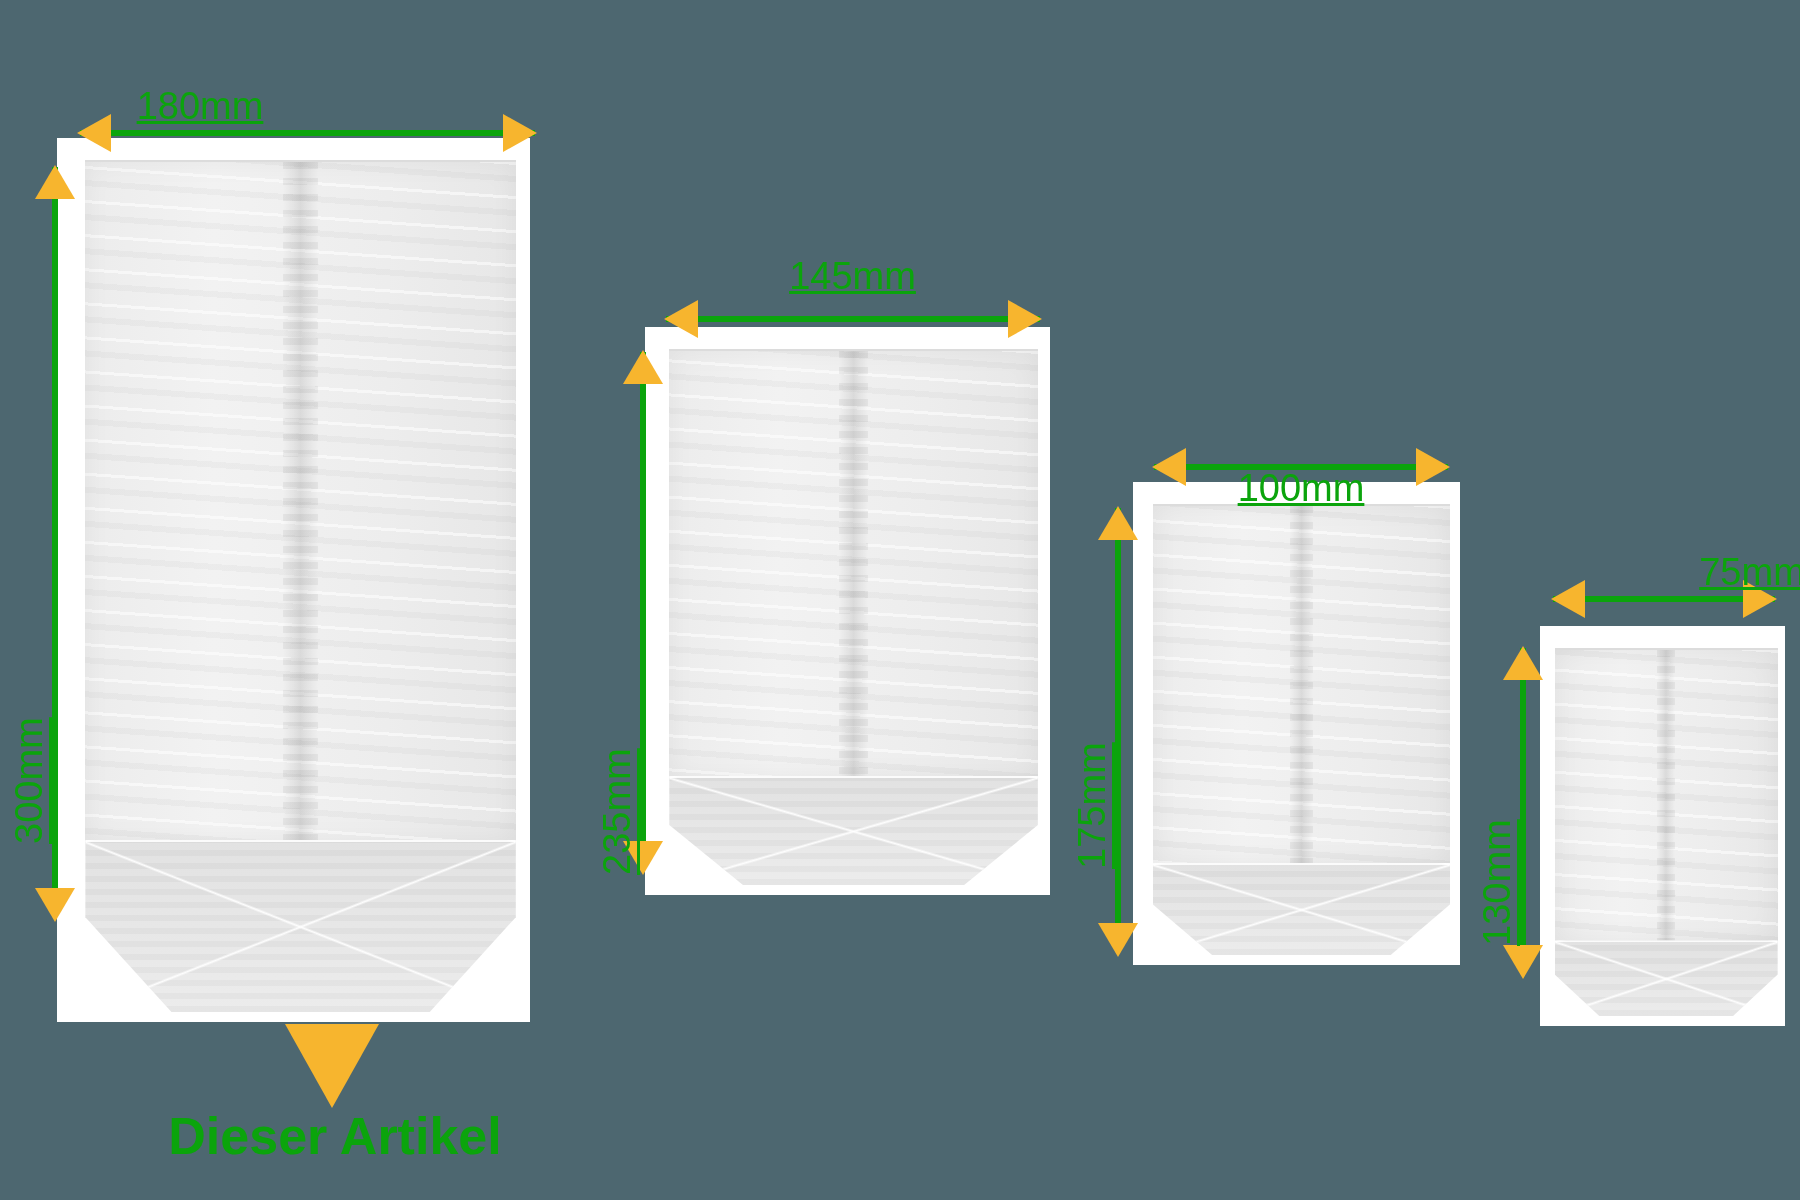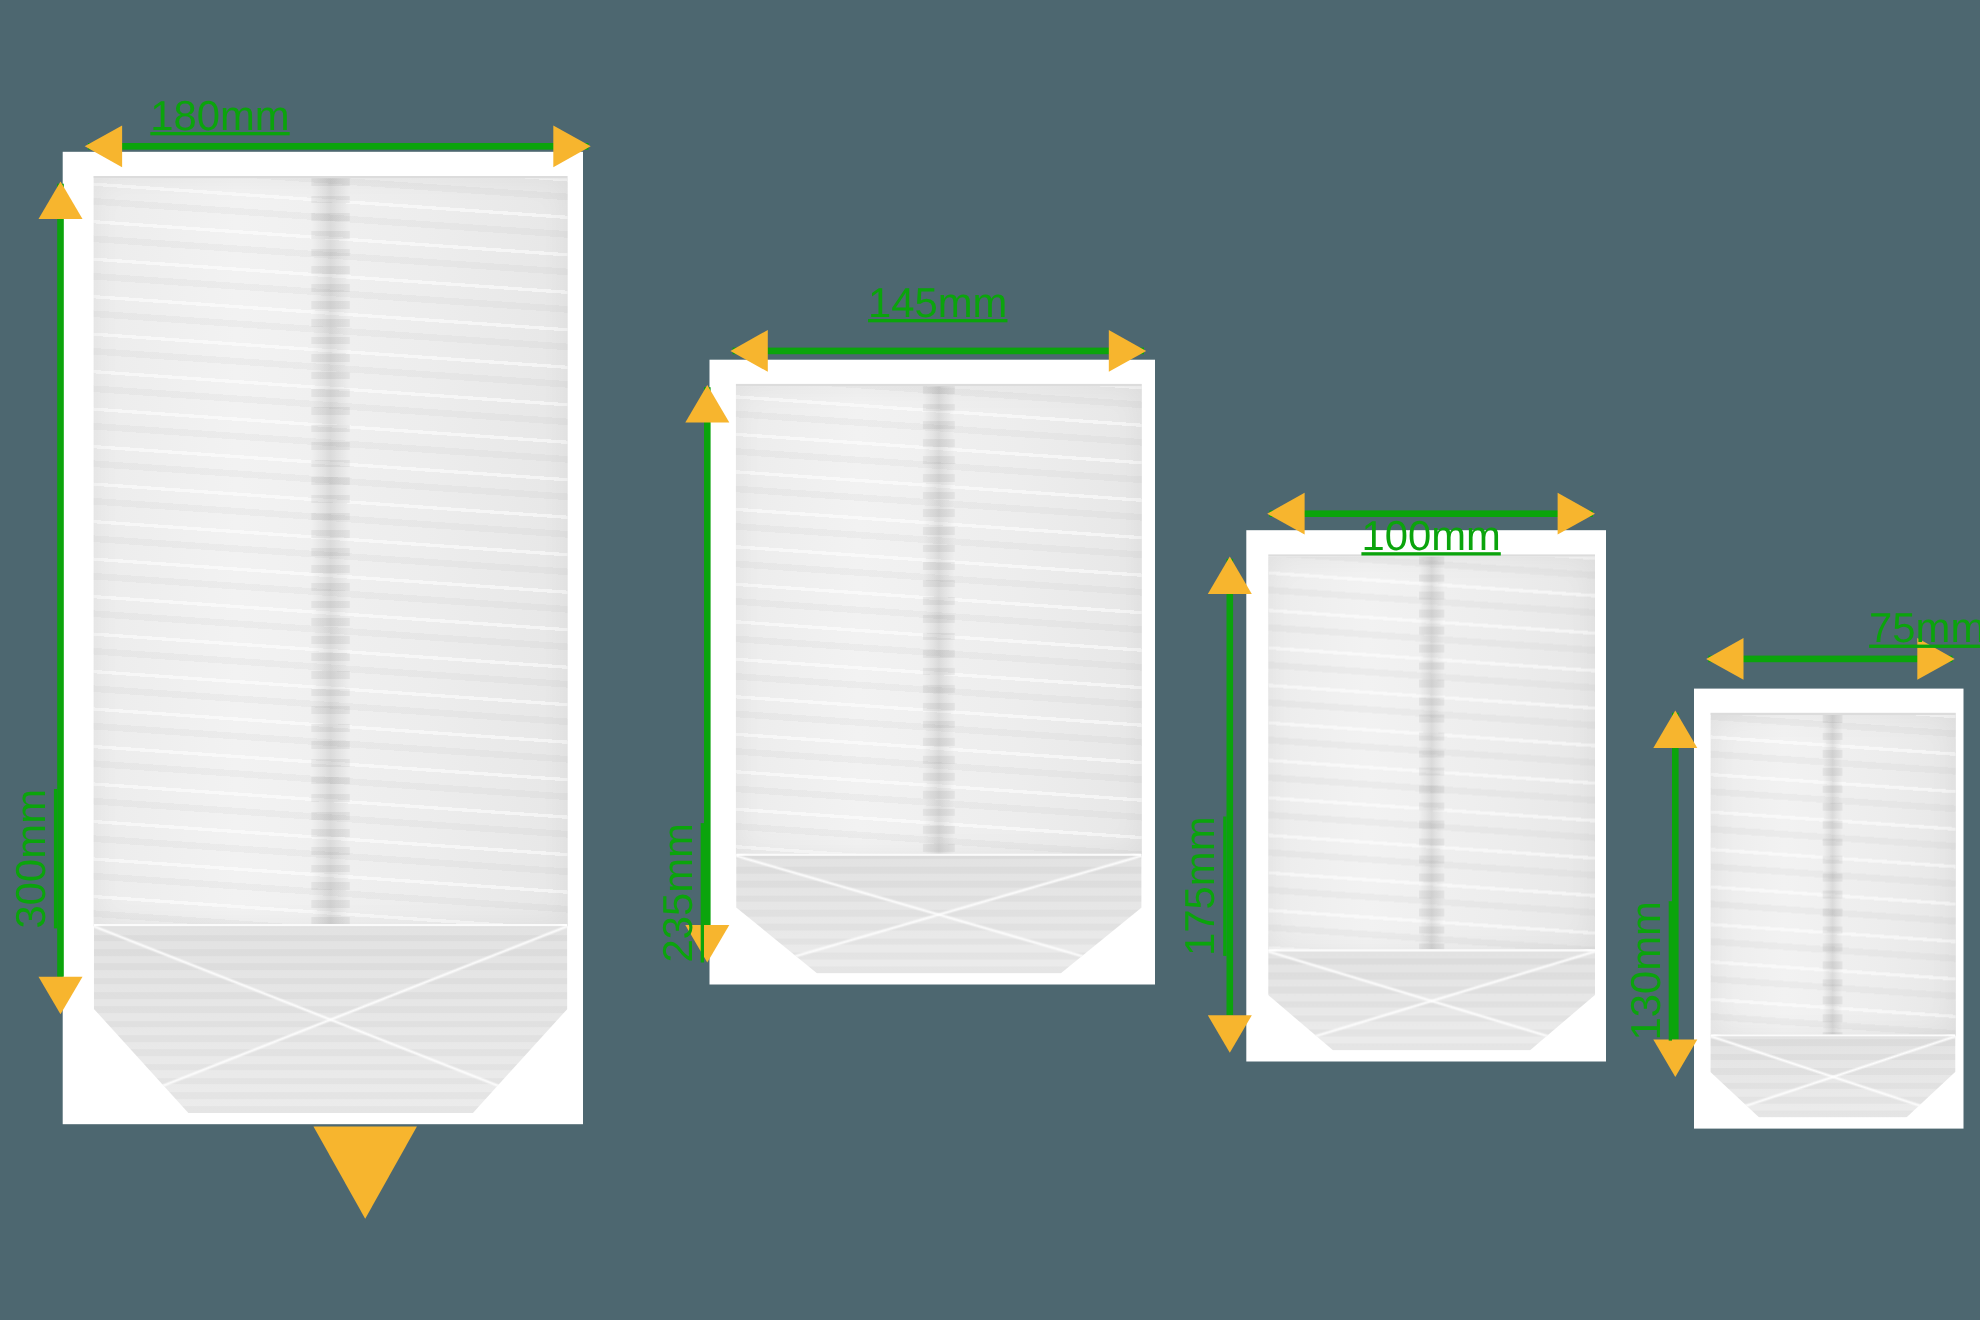--- a/index.html
+++ b/index.html
@@ -183,14 +183,15 @@
     <div class="tri tri-left a4l"></div>
     <div class="tri tri-right a4r"></div>
     <div class="dim-label h-label hl4">75mm</div>
     <div class="vline v4"></div>
     <div class="tri tri-up a4u"></div>
     <div class="tri tri-down a4d"></div>
     <div class="dim-label v-label vl4">130mm</div>
   </section>
 
   <div class="big-arrow"></div>
+  <div class="callout-text">Dieser Artikel</div>
 
 </div>
 
 </body></html>

